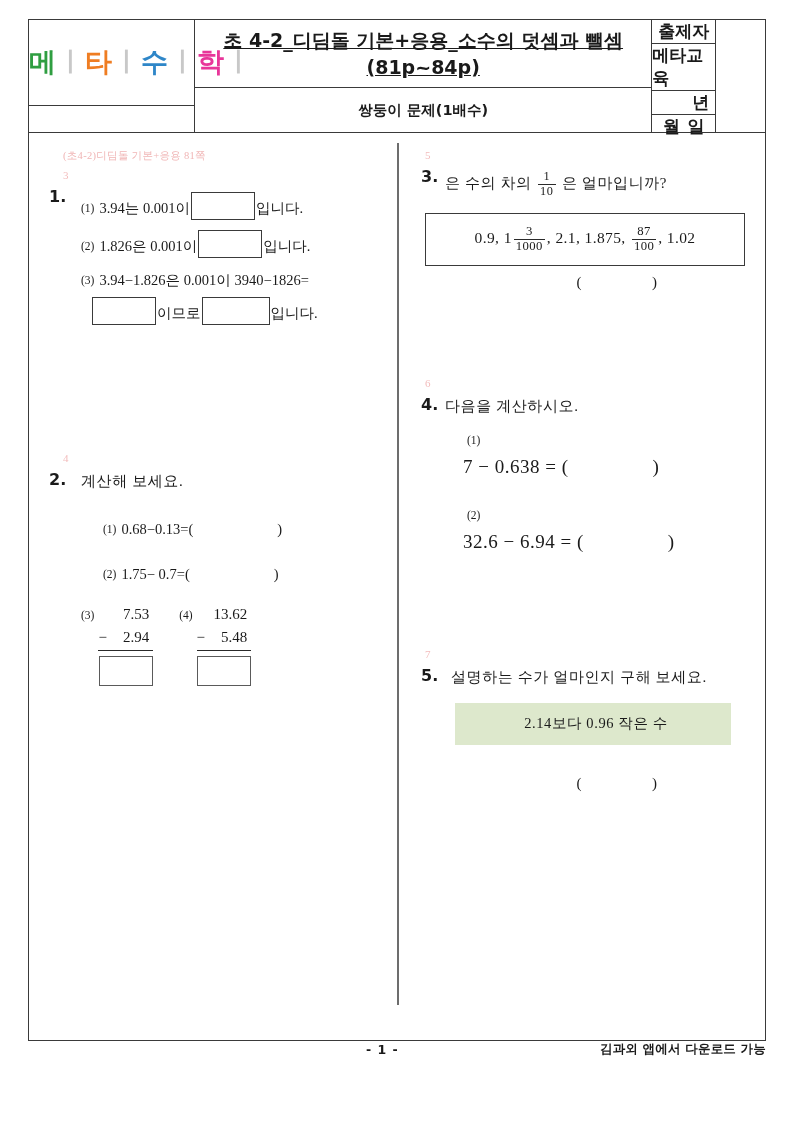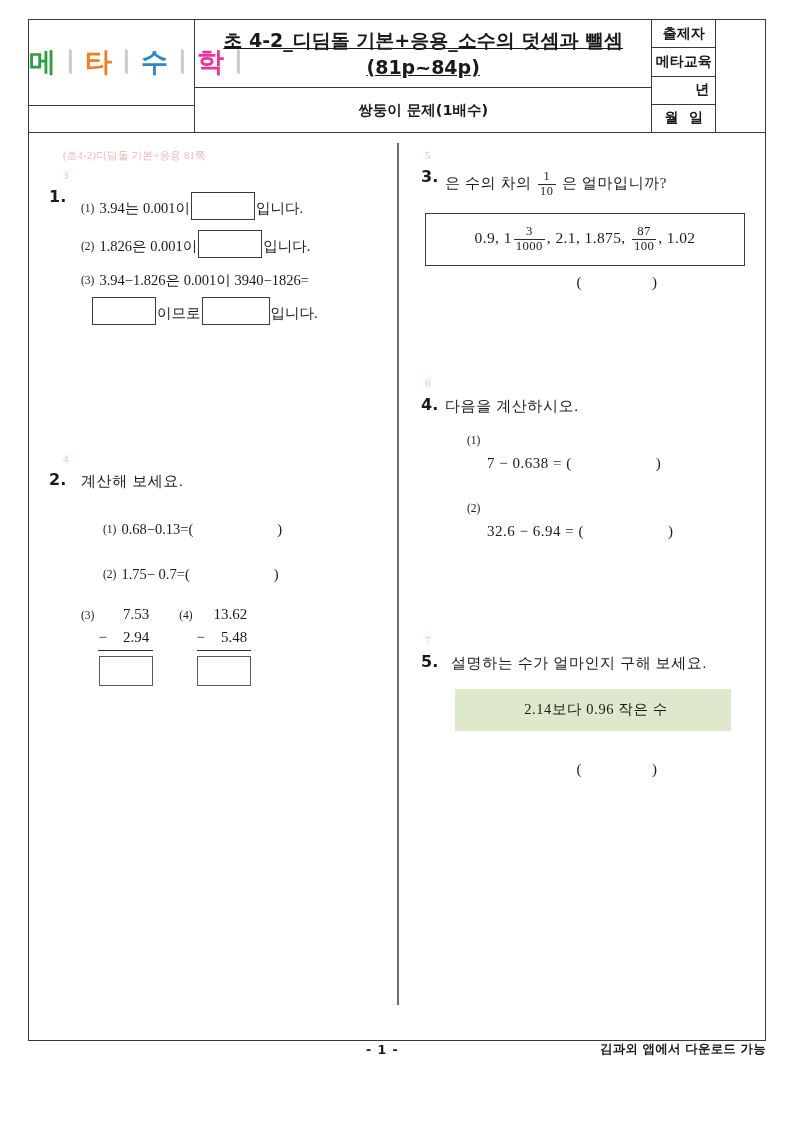--- a/index.html
+++ b/index.html
@@ -101,21 +101,21 @@
   }
 
   .hdr-meta {
     width: 64px;
     border-right: 1.5px solid #3a3a3a;
     box-sizing: border-box;
     display: flex;
     flex-direction: column;
     font-family: Liberation Serif, serif;
     font-weight: bold;
-    font-size: 14px;
+    font-size: 17px;
   }
   .meta-row {
     flex: 1 1 0;
     display: flex;
     align-items: center;
     justify-content: center;
     border-bottom: 1.2px solid #3a3a3a;
     box-sizing: border-box;
   }
   .meta-row:last-child { border-bottom: none; }
@@ -288,22 +288,22 @@
   .vansbox {
     width: 52px;
     height: 28px;
     border: 1.3px solid #5a5a5a;
     margin: 5px auto 0 auto;
   }
   .vcalc-2 { margin-left: 26px; }
 
   
   .calcline {
-    font-size: 15px;
-    margin-left: 42px;
+    font-size: 19px;
+    margin-left: 18px;
     letter-spacing: 0.5px;
     white-space: nowrap;
   }
   .calcline .gap { display: inline-block; width: 84px; }
   .subidx {
     font-size: 11.5px;
     margin: 10px 0 0 22px;
   }
 
   

